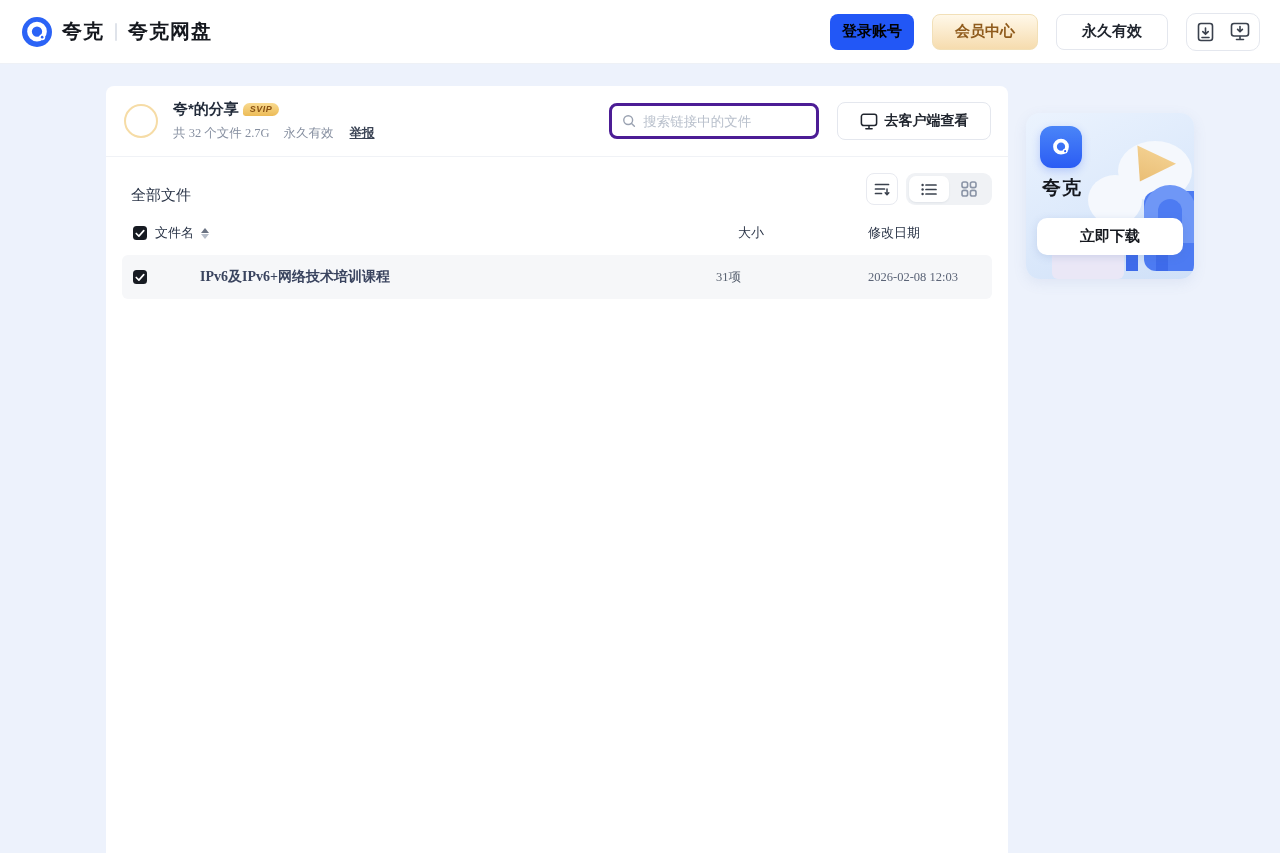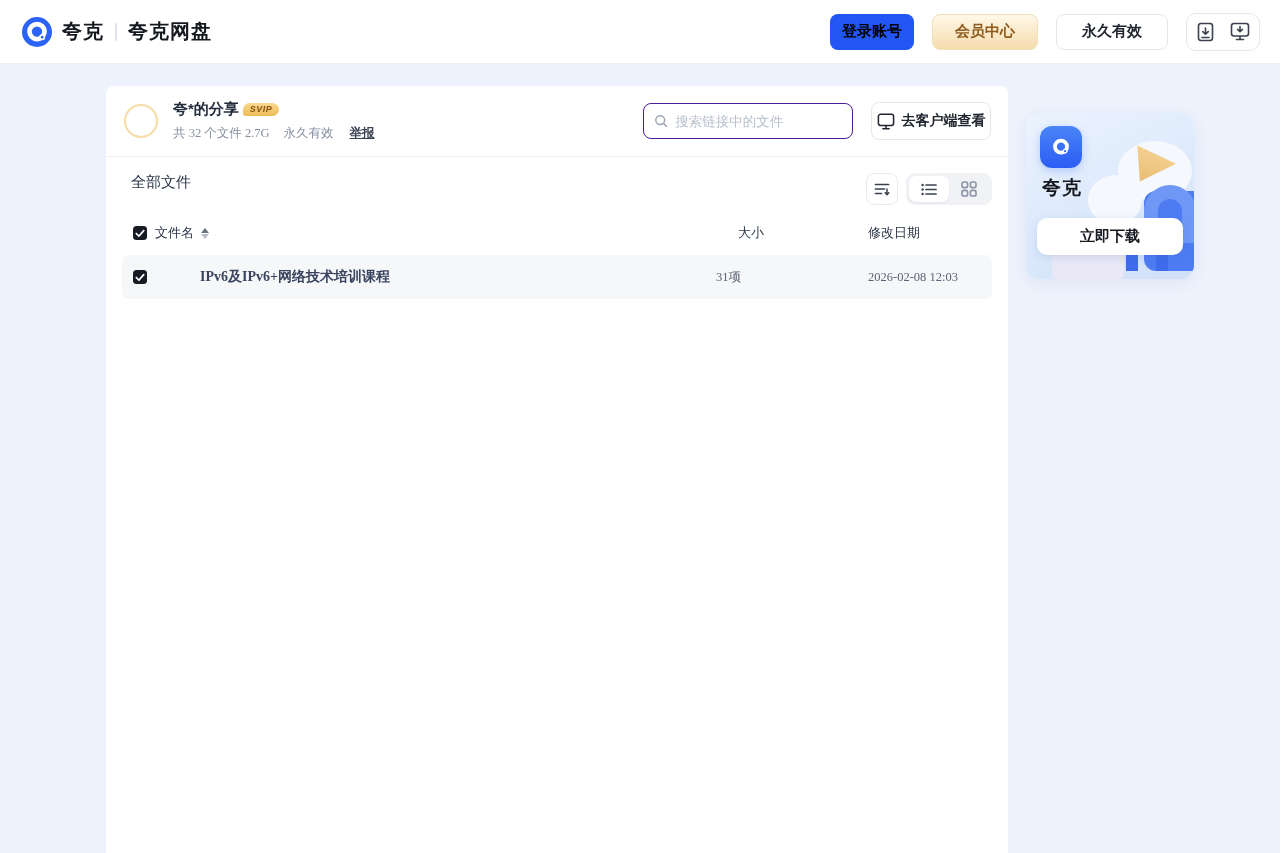--- a/index.html
+++ b/index.html
@@ -48,32 +48,32 @@
   .share-title { font-size:15px; font-weight:600; color:#222B3A; }
   .svip-badge { margin-left:4px; padding:1px 7px 2px; border-radius:8px 8px 8px 3px;
                 background:linear-gradient(180deg,#F9DA8F 0%,#ECBB57 100%);
                 color:#8A5214; font-size:9px; font-weight:800; font-style:italic; letter-spacing:.5px; }
   .share-stats { margin-top:6px; display:flex; align-items:center; font-size:12.5px; color:#868FA0;justify-content:flex-end; }
   .stat-files { }
   .stat-valid { margin-left:14px; }
   .report-link { margin-left:16px; color:#3A4354; font-weight:600; text-decoration:underline;
                  cursor:pointer; }
   .share-right { margin-left:auto; display:flex; align-items:center; gap:18px; }
-  .search-box { width:210px; height:36px; border:1px solid #4c1d95; border-radius:8px;
+  .search-box { width:210px; height:36px; border:3px solid #4c1d95; border-radius:8px;
                 display:flex; align-items:center; padding:0 10px; background:#fff; }
   .search-box input { border:none; outline:none; width:100%; margin-left:7px;
                       font-size:13.5px; color:#222B3A; font-family:inherit; background:transparent; }
   .search-box input::placeholder { color:#B9C0CC; }
-  .btn-view-client { height:38px; width:120px; background:#fff; border:1px solid #E4E7EE;
+  .btn-view-client { height:38px; width:154px; background:#fff; border:1px solid #E4E7EE;
                      border-radius:8px; display:flex; align-items:center; justify-content:center;
                      gap:7px; font-size:14px; font-weight:700; color:#20252E; cursor:pointer;
                      font-family:inherit; }
 
   
-  .files-toolbar { display:flex; align-items:flex-start; justify-content:space-between;
+  .files-toolbar { display:flex; align-items:flex-end; justify-content:space-between;
                    padding:16px 16px 10px 25px; }
   .section-title { font-size:15px; font-weight:500; color:#2A3447; }
   .toolbar-right { display:flex; align-items:center; gap:8px; }
   .btn-sort { width:32px; height:32px; border:1px solid #E8EAF0; border-radius:8px;
               background:#fff; display:flex; align-items:center; justify-content:center; cursor:pointer; }
   .seg-control { display:flex; background:#F0F2F5; border-radius:9px; padding:3px; }
   .seg { width:40px; height:26px; border-radius:7px; display:flex; align-items:center;
          justify-content:center; cursor:pointer; }
   .seg.active { background:#FFFFFF; box-shadow:0 1px 2px rgba(40,60,90,.08); }
 

